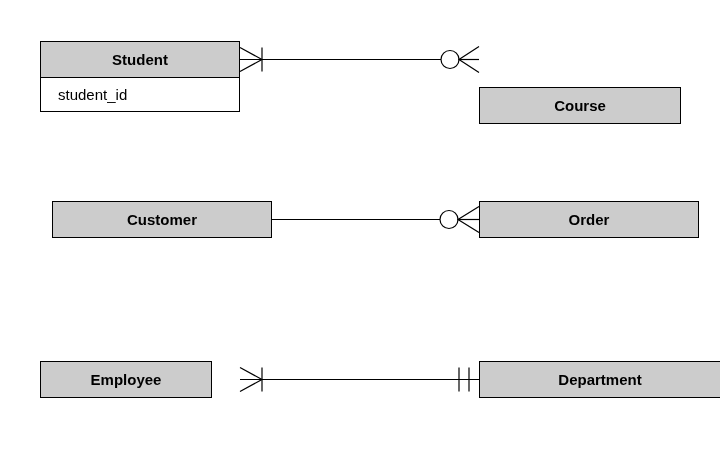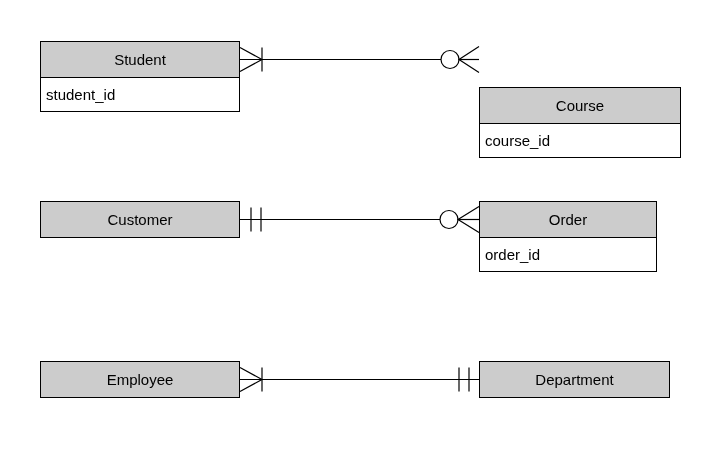--- a/index.html
+++ b/index.html
@@ -28,39 +28,40 @@
   .entity-header {
     box-sizing: border-box;
     height: 37px;
     border: 1px solid var(--border);
     background: var(--header_fill);
     display: flex;
     align-items: center;
     justify-content: center;
     font-size: 15px;
     color: #000000;
+    font-weight: bold;
   }
   .entity-body {
     box-sizing: border-box;
     height: 34px;
     border: 1px solid var(--border);
     border-top: none;
     background: #ffffff;
     display: flex;
     align-items: center;
-    padding-left: 5px;
+    padding-left: 17px;
     font-size: 15px;
     color: #000000;
   }
   .entity.pos-student    { left: 40px;  top: 41px;  width: 200px; }
   .entity.pos-course     { left: 479px; top: 41px;  width: 202px; margin-top: 46px; }
-  .entity.pos-customer   { left: 40px;  top: 201px; width: 200px; }
-  .entity.pos-order      { left: 479px; top: 201px; width: 178px; }
-  .entity.pos-employee   { left: 40px;  top: 361px; width: 200px; }
-  .entity.pos-department { left: 479px; top: 361px; width: 191px; }
+  .entity.pos-customer   { left: 52px;  top: 201px; width: 220px; }
+  .entity.pos-order      { left: 479px; top: 201px; width: 220px; }
+  .entity.pos-employee   { left: 40px;  top: 361px; width: 172px; }
+  .entity.pos-department { left: 479px; top: 361px; width: 242px; }
   svg.wires {
     position: absolute;
     left: 0; top: 0;
     width: 720px;
     height: 472px;
     pointer-events: none;
   }
   svg.wires line, svg.wires path {
     stroke: #000000;
     stroke-width: 1.2;
@@ -118,30 +119,28 @@
     </g>
   </svg>
 
   <div class="entity pos-student">
     <div class="entity-header">Student</div>
     <div class="entity-body">student_id</div>
   </div>
 
   <div class="entity pos-course">
     <div class="entity-header">Course</div>
-    <div class="entity-body">course_id</div>
   </div>
 
   <div class="entity pos-customer">
     <div class="entity-header">Customer</div>
   </div>
 
   <div class="entity pos-order">
     <div class="entity-header">Order</div>
-    <div class="entity-body">order_id</div>
   </div>
 
   <div class="entity pos-employee">
     <div class="entity-header">Employee</div>
   </div>
 
   <div class="entity pos-department">
     <div class="entity-header">Department</div>
   </div>
 

